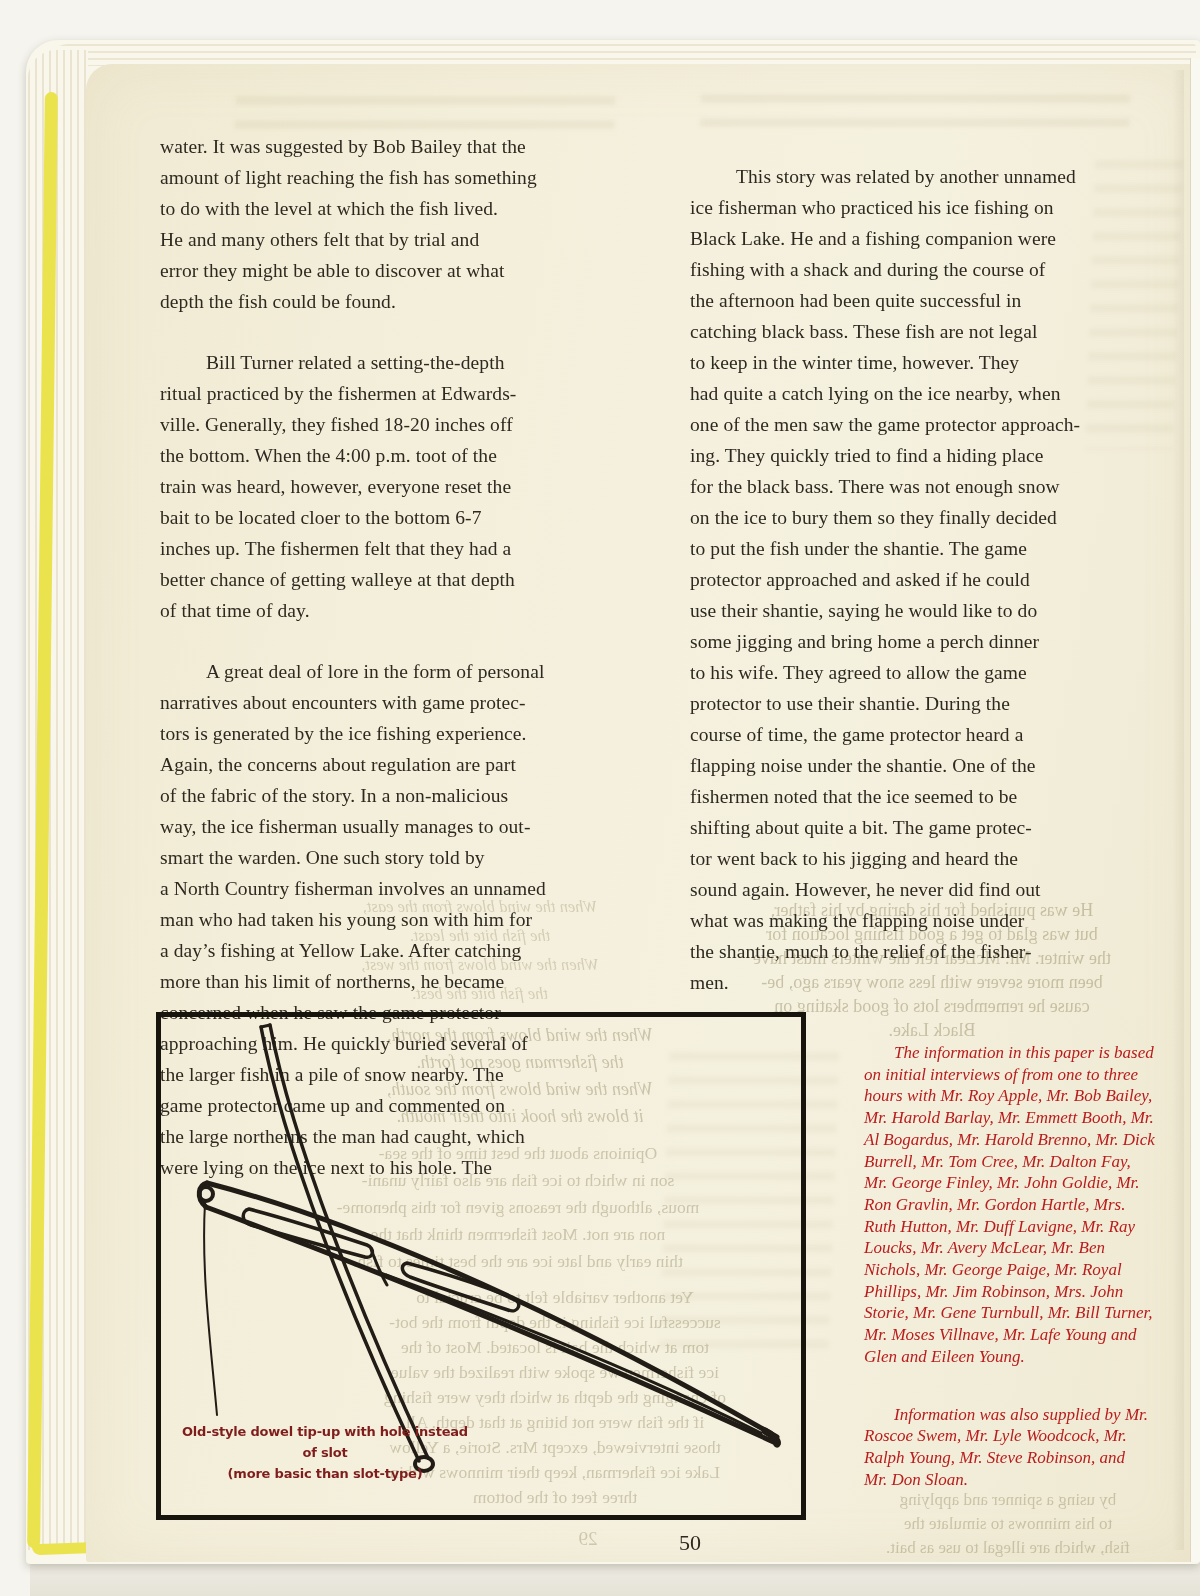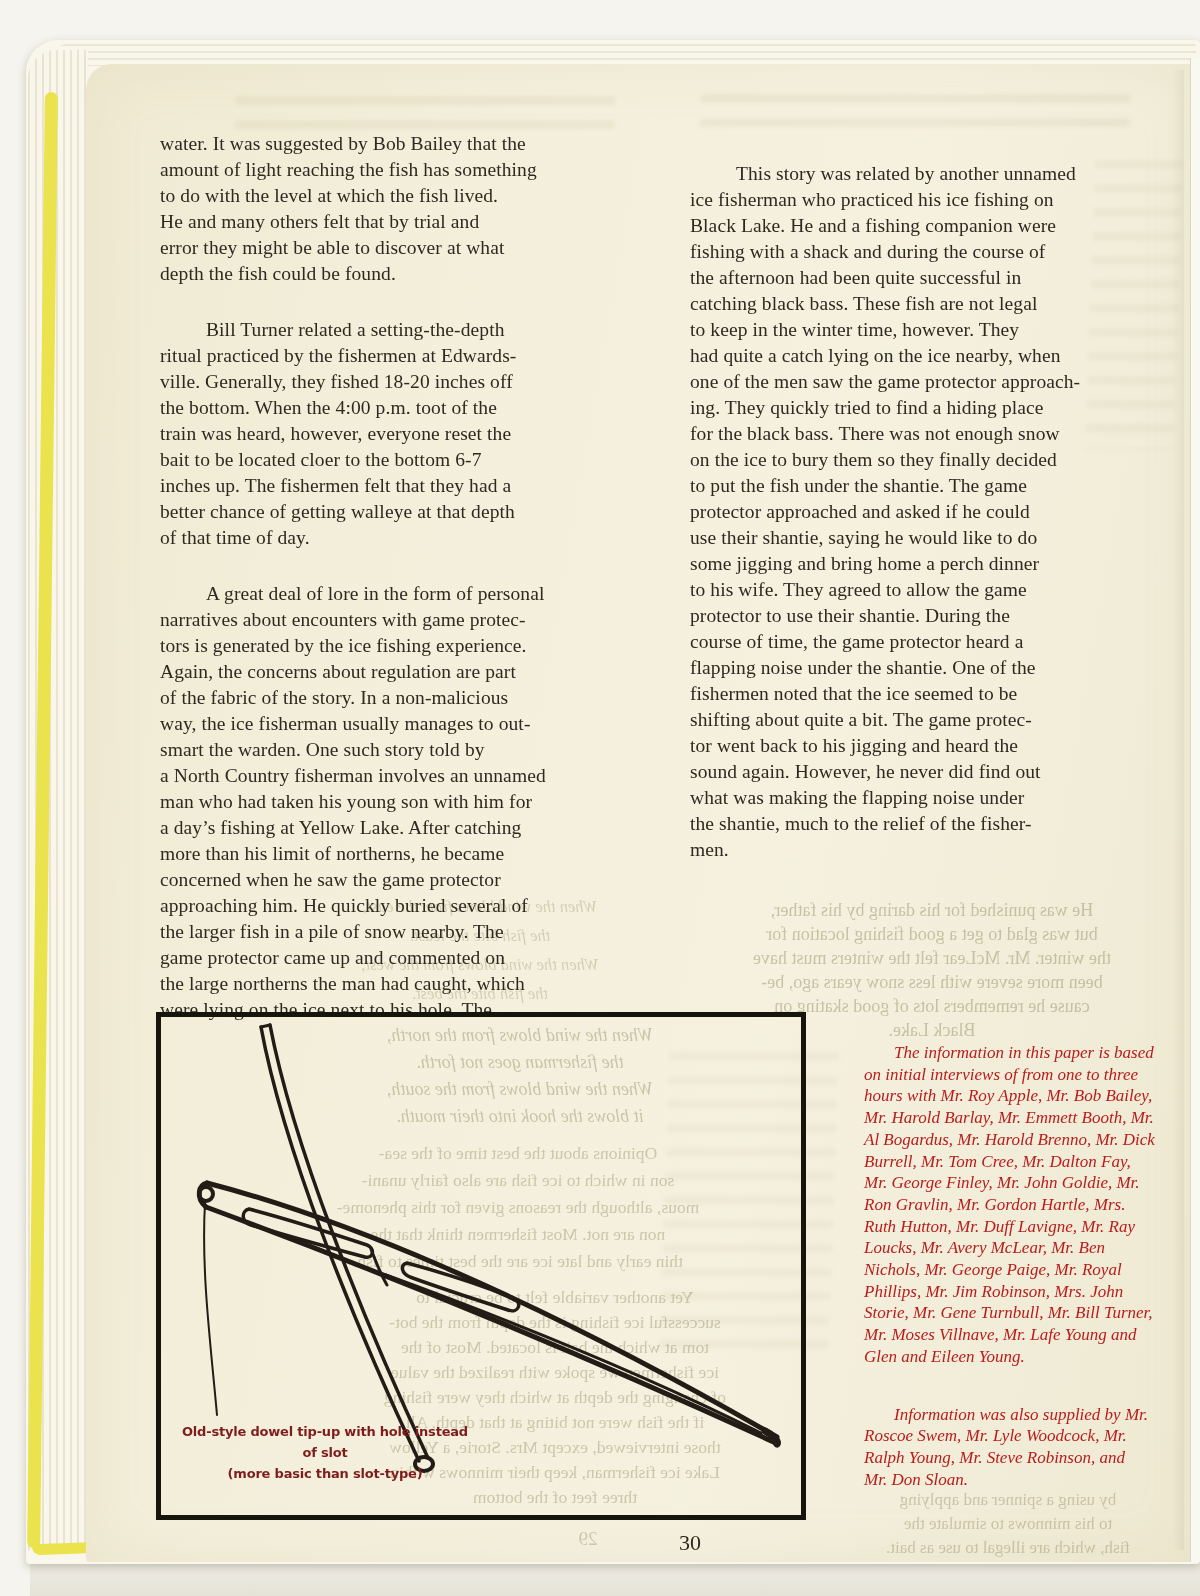--- a/index.html
+++ b/index.html
@@ -23,21 +23,21 @@
     background:#ebe34e;border-radius:0 0 10px 8px;transform:rotate(-2deg);}
   .page{position:absolute;left:86px;top:64px;width:1112px;height:1498px;
     background:linear-gradient(100deg,#f0ead3 0%,#f4efdb 30%,#f5f1df 62%,#efe9d2 100%);
     border-radius:26px 3px 3px 3px;
     box-shadow:inset 0 0 60px rgba(190,175,120,.12);}
   .right-edge{position:absolute;left:1190px;top:58px;width:10px;height:1504px;
     background:#f9f8f1;border-left:1px solid #ddd6c0;border-radius:0 4px 4px 0;}
   .crease{position:absolute;left:1172px;top:70px;width:12px;height:1480px;
     background:linear-gradient(to right,rgba(0,0,0,0),rgba(110,95,60,.08));}
   
-  .col{position:absolute;color:#2e2920;font-size:19.5px;line-height:26px;
+  .col{position:absolute;color:#2e2920;font-size:19.5px;line-height:31px;
     letter-spacing:.1px;}
   .col p{margin:0;}
   .col p.gap{margin-top:38px;}
   .col p.ind{text-indent:46px;margin-top:30px;}
   .col-left{left:160px;top:131px;width:492px;}
   .col-right{left:690px;top:131px;width:494px;}
   
   .credits{position:absolute;left:864px;top:1042px;width:320px;color:#b91c1c;
     font-style:italic;font-size:17px;line-height:21.7px;}
   .credits p{margin:0;text-indent:30px;}
@@ -135,15 +135,15 @@
 
         <path d="M100,10 C122,130 190,300 258,444" stroke-width="3.5"></path>
         <path d="M109,8 C132,128 200,298 267,441" stroke-width="3.5"></path>
         <path d="M100,10 L109,8" stroke-width="3"></path>
         <ellipse cx="263" cy="447" rx="9" ry="7" stroke-width="4"></ellipse>
       </g>
     </svg>
     <div class="figure-caption">Old-style dowel tip-up with hole instead<br>of slot<br>(more basic than slot-type)</div>
   </div>
 
-  <div class="page-number">30</div>
+  <div class="page-number">50</div>
 
 </div>
 
 </body></html>

